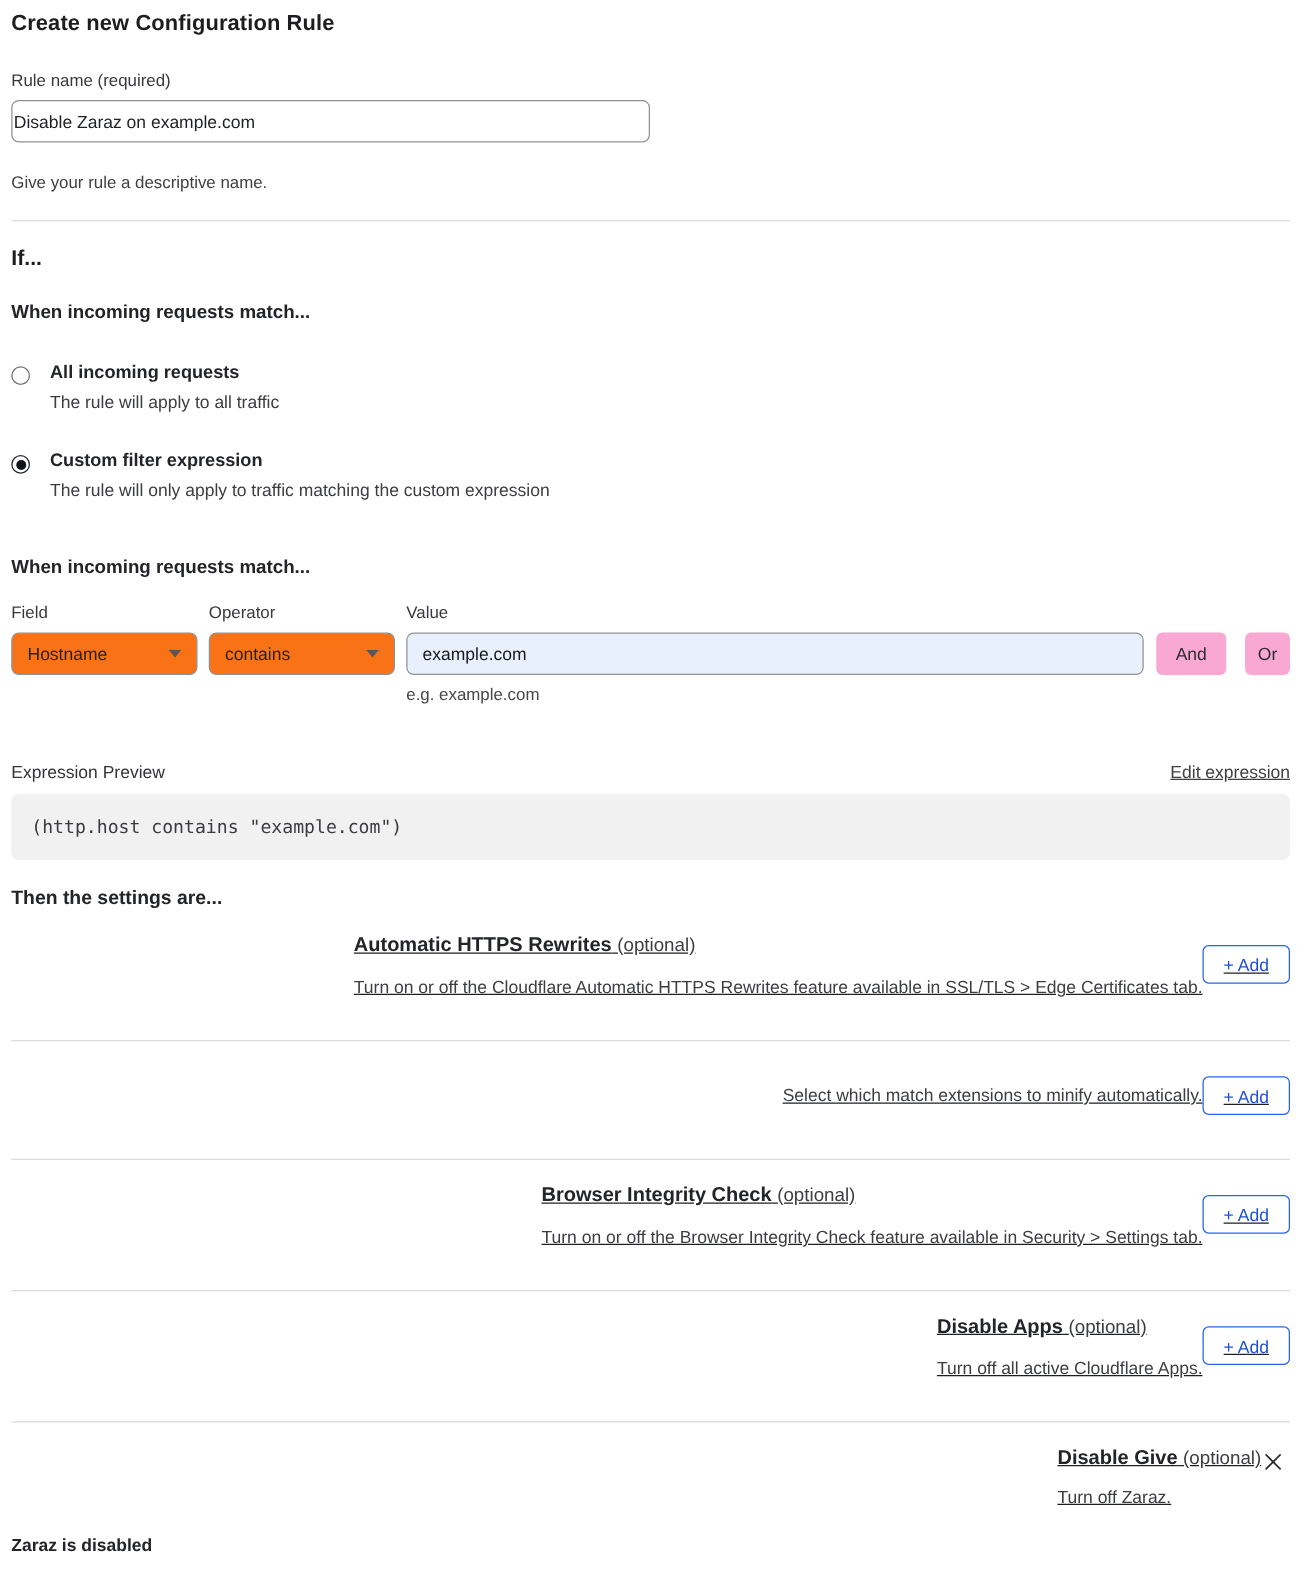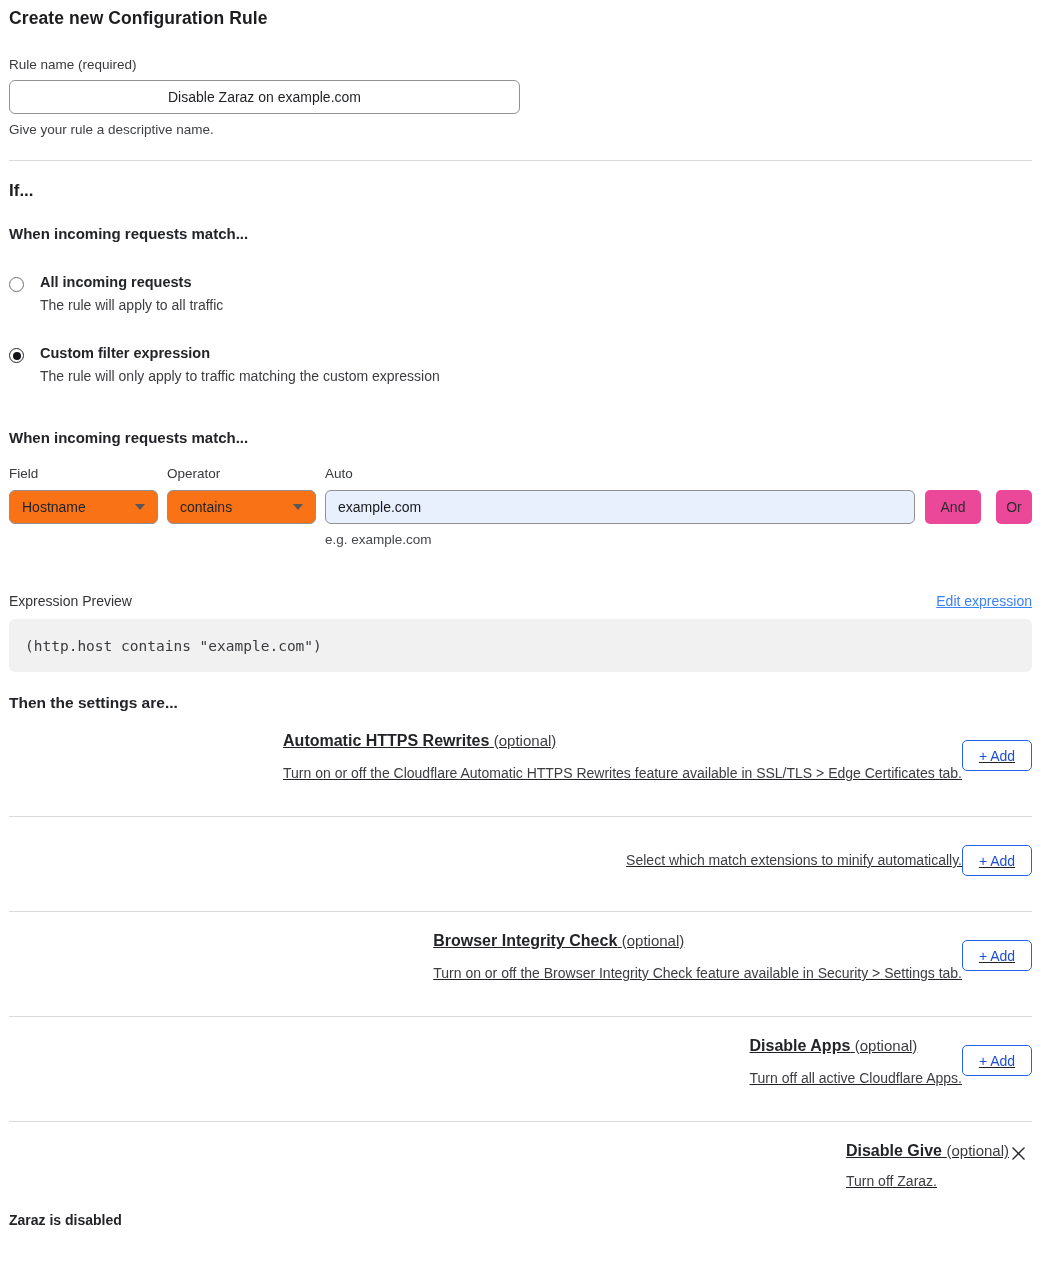--- a/index.html
+++ b/index.html
@@ -8,25 +8,25 @@
     width:1049px; height:1263px; overflow:hidden;
     font-family:"Liberation Sans","DejaVu Sans",sans-serif;
     color:#1f2023;
   }
   .page { padding:8px 17px 0 9px; }
 
   h1.page-title { font-size:17.5px; font-weight:700; color:#1d1d1f; letter-spacing:.1px; }
 
   .field-label { font-size:13.5px; color:#38393c; margin-bottom:8px; }
   .text-input {
-    display:block; width:511px; height:34px; padding:0 15px;
+    display:block; width:511px; height:34px; padding:0 1px;
     font-family:inherit; font-size:14px; color:#1f2023;
-    border:1px solid #8f9194; border-radius:6px; background:#fff; outline:none;text-align:center;
-  }
-  .helper { font-size:13.5px; color:#3f4043; margin-top:8px; }
+    border:1px solid #8f9194; border-radius:6px; background:#fff; outline:none;
+  }
+  .helper { font-size:13.5px; color:#3f4043; margin-top:24px; }
 
   .divider { border:none; border-top:1px solid #d9dadc; margin:0; }
   .divider.top { margin-top:23px; }
 
   h2.if-heading { font-size:17px; font-weight:700; margin-top:20px; color:#1d1d1f; }
   h3.match-heading { font-size:15px; font-weight:700; margin-top:24px; color:#232427; }
 
   .radio-option { display:flex; margin-top:32px; }
   .radio-circle {
     width:15px; height:15px; border-radius:50%; border:1.5px solid #6f7174;
@@ -56,30 +56,30 @@
   .chevron-down {
     width:0; height:0; border-left:5px solid transparent; border-right:5px solid transparent;
     border-top:6px solid #55575a; flex:none; margin-left:8px;
   }
   .value-input {
     height:34px; width:100%; border:1px solid #8f9194; border-radius:6px;
     background:#e8f0fe; padding:0 12px; font-family:inherit; font-size:14px;
     color:#17181a; outline:none;
   }
   .conj-btn {
-    height:34px; border:none; border-radius:5px; background:#ec4899;
+    height:34px; border:none; border-radius:5px; background:#f9a8d4;
     font-family:inherit; font-size:14px; color:#2c2d30; cursor:pointer;
   }
   .and-btn { width:56px; margin-left:10px; }
   .or-btn  { width:36px; margin-left:15px; }
   .value-helper { font-size:13.5px; color:#45464a; margin-top:8px; margin-left:316px; }
 
   .preview-head { display:flex; justify-content:space-between; align-items:flex-end; margin-top:46px; }
   .preview-label { font-size:14px; color:#333437; }
-  .edit-link { font-size:14px; color:#3b82f6; text-decoration:underline; cursor:pointer; }
+  .edit-link { font-size:14px; color:#404040; text-decoration:underline; cursor:pointer; }
   .preview-box {
     margin-top:10px; background:#f1f1f2; border-radius:6px; height:53px;
     display:flex; align-items:center; padding:0 16px;
   }
   .preview-code { font-family:"DejaVu Sans Mono","Liberation Mono",monospace; font-size:14.5px; color:#3a3b3e; }
 
   h3.then-heading { font-size:15.5px; font-weight:700; margin-top:22px; color:#232427; }
 
   .setting-block { padding:20px 0 0 0; }
   .setting-row { display:flex; justify-content:flex-end; align-items:flex-start;text-decoration:underline; }
@@ -140,21 +140,21 @@
       </div>
     </div>
     <div class="builder-col col-operator">
       <div class="field-label">Operator</div>
       <div class="select-box">
         <span>contains</span>
         <span class="chevron-down"></span>
       </div>
     </div>
     <div class="builder-col col-value">
-      <div class="field-label">Auto</div>
+      <div class="field-label">Value</div>
       <input class="value-input" type="text" value="example.com" style="">
     </div>
     <button class="conj-btn and-btn">And</button>
     <button class="conj-btn or-btn">Or</button>
   </div>
   <div class="value-helper">e.g. example.com</div>
 
   <div class="preview-head">
     <div class="preview-label">Expression Preview</div>
     <a class="edit-link">Edit expression</a>

